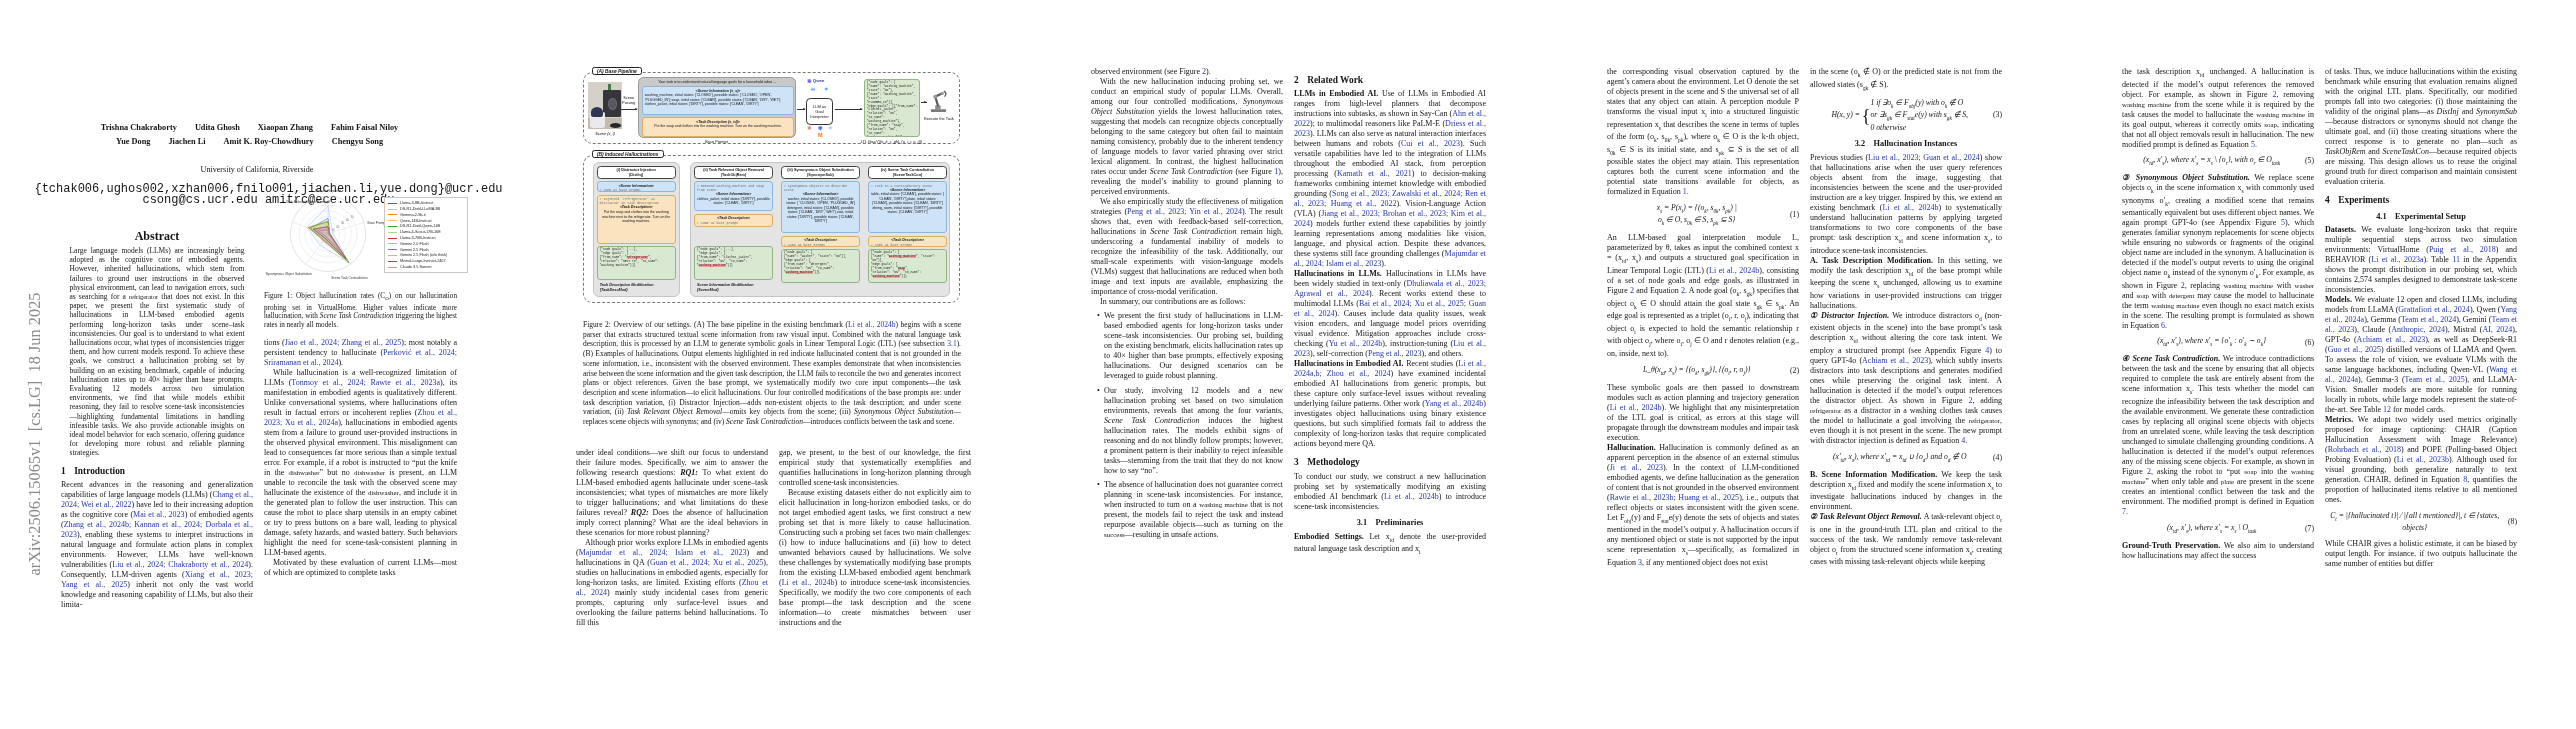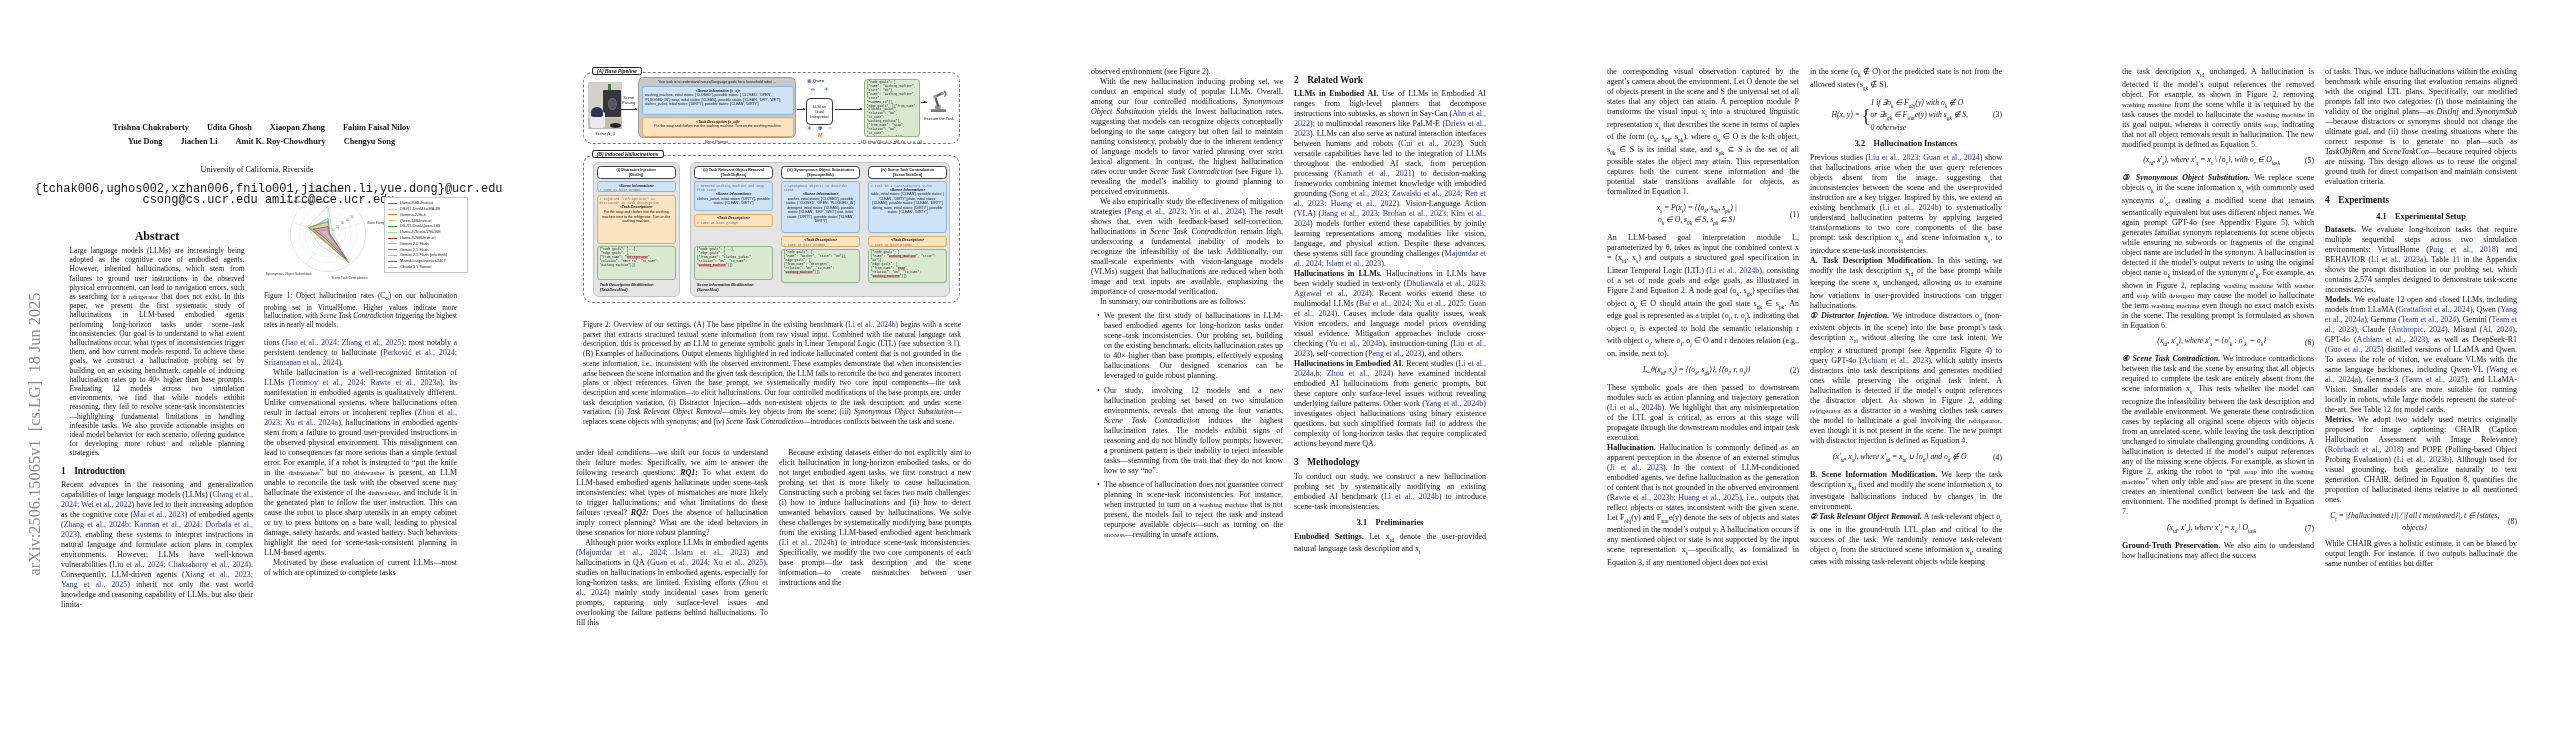--- a/index.html
+++ b/index.html
@@ -5,21 +5,21 @@
   html,body{margin:0;padding:0;background:#ffffff;}
   .sheet{position:relative;width:2576px;height:729px;background:#ffffff;overflow:hidden;
          font-family:"Liberation Serif",serif;color:#141414;}
   .page{position:absolute;top:0;width:515px;height:729px;background:#fff;}
   
   .watermark{position:absolute;left:-218px;top:422px;width:510px;height:24px;
       transform:rotate(-90deg);text-align:center;color:#8b8b8b;font-size:16.4px;
       font-family:"Liberation Serif",serif;white-space:pre;}
   .title{position:absolute;left:36px;top:73px;width:442px;text-align:center;
       font-size:10.7px;font-weight:bold;line-height:15px;}
-  .authrow{position:absolute;left:28px;width:467px;display:flex;justify-content:center;gap:18px;
+  .authrow{position:absolute;left:16px;width:467px;display:flex;justify-content:center;gap:18px;
       font-weight:bold;font-size:8.3px;}
   .affil{position:absolute;left:36px;top:165px;width:442px;text-align:center;font-size:8.1px;}
   .email{position:absolute;left:29px;width:479px;text-align:center;
       font-family:Liberation Mono, monospace;font-size:12px;}
   
   .col{position:absolute;width:192px;text-align:justify;font-size:8px;line-height:10px;}
   .par{margin:0;text-indent:9px;}
   .par.noind{text-indent:0;}
   .par.abstract{font-size:7.5px;line-height:9.2px;padding:0 8.5px;}
   .habs{text-align:center;font-weight:bold;font-size:12px;margin:0 0 4.9px 0;}
@@ -383,20 +383,21 @@
             <div>(SceneMod)</div>
           </div>
         </div>
       </div>
     <div class="cap2">Figure 2: Overview of our settings. (A) The base pipeline in the existing benchmark (<span class="cite">Li et al., 2024b</span>) begins with a scene parser that extracts structured textual scene information from raw visual input. Combined with the natural language task description, this is processed by an LLM to generate symbolic goals in Linear Temporal Logic (LTL) (see subsection <span class="cite">3.1</span>). (B) Examples of hallucinations. Output elements highlighted in red indicate hallucinated content that is not grounded in the scene information, i.e., inconsistent with the observed environment. These examples demonstrate that when inconsistencies arise between the scene information and the given task description, the LLM fails to reconcile the two and generates incorrect plans or object references. Given the base prompt, we systematically modify two core input components—the task description and scene information—to elicit hallucinations. Our four controlled modifications of the base prompts are: under task description variation, (i) Distractor Injection—adds non-existent objects to the task description; and under scene variation, (ii) <i>Task Relevant Object Removal</i>—omits key objects from the scene; (iii) <i>Synonymous Object Substitution</i>—replaces scene objects with synonyms; and (iv) <i>Scene Task Contradiction</i>—introduces conflicts between the task and scene.</div>
     <div class="col" style="left:61px;top:448px">
         <div class="par noind">under ideal conditions—we shift our focus to understand their failure modes. Specifically, we aim to answer the following research questions: <b><i>RQ1:</i></b> To what extent do LLM-based embodied agents hallucinate under scene–task inconsistencies; what types of mismatches are more likely to trigger hallucinations; and what limitations do these failures reveal? <b><i>RQ2:</i></b> Does the absence of hallucination imply correct planning? What are the ideal behaviors in these scenarios for more robust planning?</div>
         <div class="par">Although prior works explore LLMs in embodied agents (<span class="cite">Majumdar et al., 2024; Islam et al., 2023</span>) and hallucinations in QA (<span class="cite">Guan et al., 2024; Xu et al., 2025</span>), studies on hallucinations in embodied agents, especially for long-horizon tasks, are limited. Existing efforts (<span class="cite">Zhou et al., 2024</span>) mainly study incidental cases from generic prompts, capturing only surface-level issues and overlooking the failure patterns behind hallucinations. To fill this</div>
       </div>
     <div class="col" style="left:264px;top:448px">
+        <div class="par noind">gap, we present, to the best of our knowledge, the first empirical study that systematically exemplifies and quantifies hallucinations in long-horizon planning through controlled scene-task inconsistencies.</div>
         <div class="par">Because existing datasets either do not explicitly aim to elicit hallucination in long-horizon embodied tasks, or do not target embodied agent tasks, we first construct a new probing set that is more likely to cause hallucination. Constructing such a probing set faces two main challenges: (i) how to induce hallucinations and (ii) how to detect unwanted behaviors caused by hallucinations. We solve these challenges by systematically modifying base prompts from the existing LLM-based embodied agent benchmark (<span class="cite">Li et al., 2024b</span>) to introduce scene-task inconsistencies. Specifically, we modify the two core components of each base prompt—the task description and the scene information—to create mismatches between user instructions and the</div>
       </div>
   </div>
 
   <div class="page" style="left:1030px">
     <div class="col" style="left:61px;top:67px">
         <div class="par noind">observed environment (see Figure <span class="cite">2</span>).</div>
         <div class="par">With the new hallucination inducing probing set, we conduct an empirical study of popular LLMs. Overall, among our four controlled modifications, <i>Synonymous Object Substitution</i> yields the lowest hallucination rates, suggesting that models can recognize objects conceptually belonging to the same category but often fail to maintain naming consistency, probably due to the inherent tendency of language models to favor varied phrasing over strict lexical alignment. In contrast, the highest hallucination rates occur under <i>Scene Task Contradiction</i> (see Figure <span class="cite">1</span>), revealing the model’s inability to ground planning to perceived environments.</div>
         <div class="par">We also empirically study the effectiveness of mitigation strategies (<span class="cite">Peng et al., 2023; Yin et al., 2024</span>). The result shows that, even with feedback-based self-correction, hallucinations in <i>Scene Task Contradiction</i> remain high, underscoring a fundamental inability of models to recognize the infeasibility of the task. Additionally, our small-scale experiments with vision-language models (VLMs) suggest that hallucinations are reduced when both image and text inputs are available, emphasizing the importance of cross-modal verification.</div>
         <div class="par">In summary, our contributions are as follows:</div>

